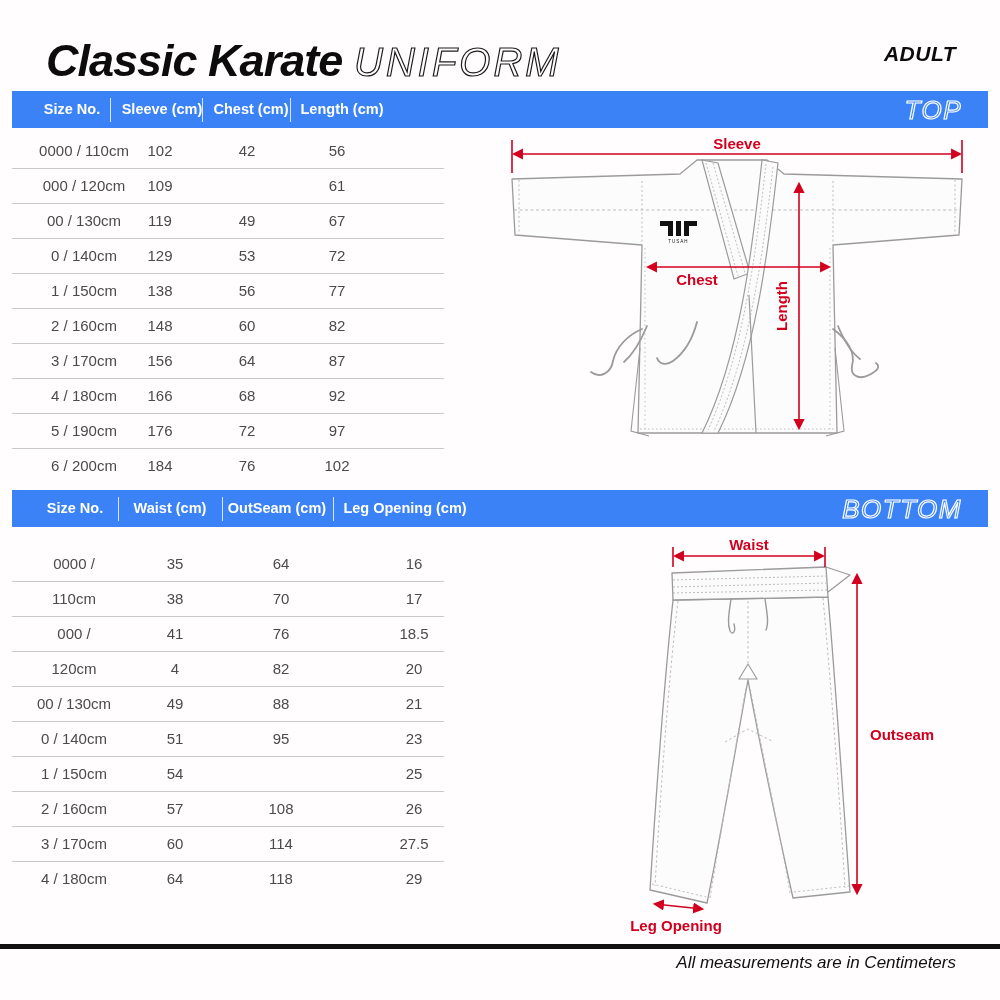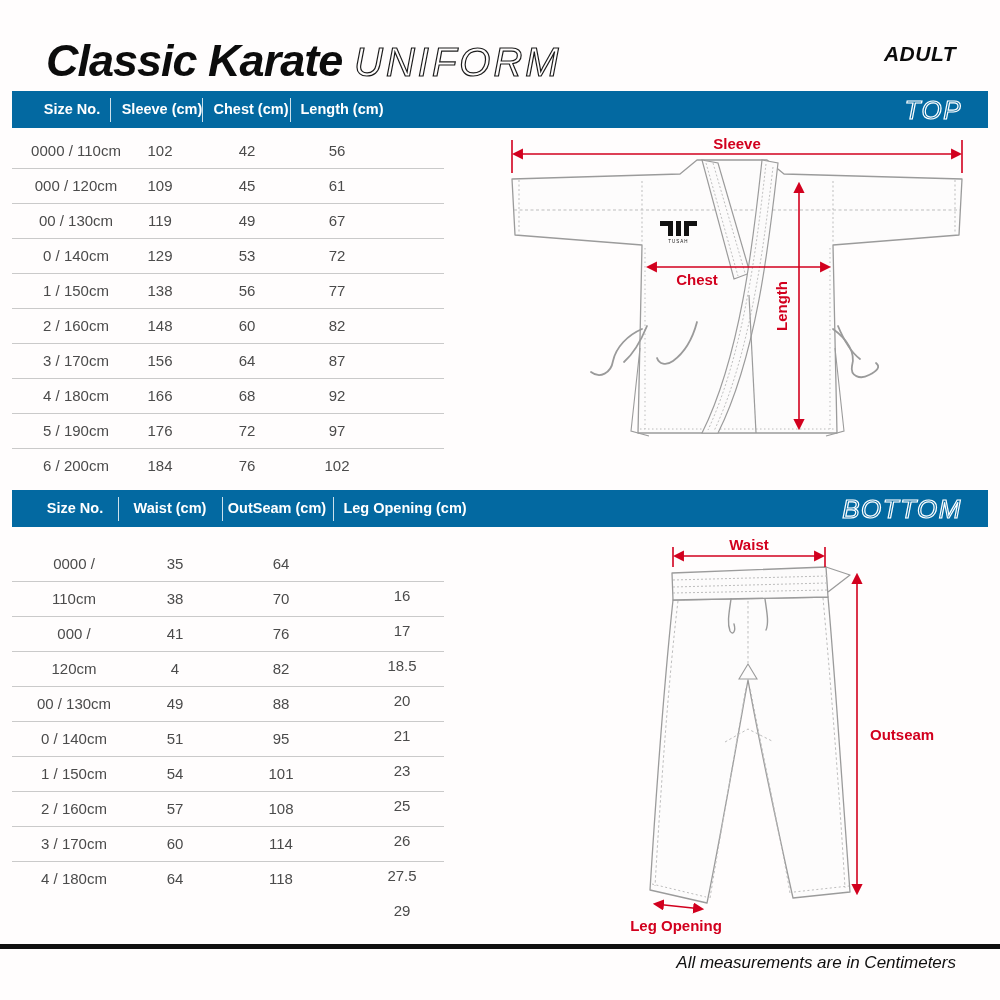--- a/index.html
+++ b/index.html
@@ -6,42 +6,42 @@
   body{width:1000px;height:1000px;position:relative;font-family:"Liberation Sans",sans-serif;}
   .page{position:absolute;inset:0;background:#fffdfd;overflow:hidden;}
 
   
   .title-row{position:absolute;left:46px;top:35px;display:flex;align-items:flex-end;gap:10px;}
   .brand{font-size:45px;font-weight:700;font-style:italic;letter-spacing:-1px;color:#0c0c0c;line-height:1;white-space:nowrap;}
   .uniform-svg{display:block;}
   .adult{position:absolute;right:44px;top:42px;font-size:21px;font-weight:700;font-style:italic;letter-spacing:.5px;color:#0c0c0c;}
 
   
-  .bar{position:absolute;left:12px;width:976px;height:37px;background:#0369a1;}
+  .bar{position:absolute;left:12px;width:976px;height:37px;background:#3b82f6;}
   .bar-top{top:91px;}
   .bar-bottom{top:490px;}
   .hlabel{position:absolute;top:0;transform:translateX(-50%);line-height:37px;color:#fff;font-size:14.5px;font-weight:700;white-space:nowrap;}
   .vsep{position:absolute;top:7px;width:1px;height:24px;background:rgba(255,255,255,.8);}
   .bar-tag{position:absolute;right:24px;top:3px;}
 
   
   .table{position:absolute;left:12px;width:432px;}
   .t1{top:134px;}
   .t2{top:547px;}
   .trow{position:relative;height:34px;border-bottom:1px solid #cacaca;}
   .trow:last-child{border-bottom:0;}
   .tcell{position:absolute;top:0;height:34px;line-height:34px;text-align:center;font-size:15px;color:#4b4b4b;white-space:nowrap;}
-  .t1 .c0{left:4px;width:120px;}
+  .t1 .c0{left:12px;width:120px;}
   .t1 .c1{left:120px;width:56px;}
   .t1 .c2{left:176px;width:118px;}
   .t1 .c3{left:294px;width:62px;}
   .t2 .c0{left:0;width:124px;}
   .t2 .c1{left:124px;width:78px;}
   .t2 .c2{left:202px;width:134px;}
-  .t2 .c3{left:340px;width:100px;margin-top:32px;}
+  .t2 .c3{left:352px;width:100px;}
 
   
   .diagram{position:absolute;}
   #jacket{left:500px;top:133px;}
   #pants{left:560px;top:535px;}
 
   
   .footer-bar{position:absolute;left:0;top:944px;width:1000px;height:5px;background:#101010;}
   .footer-note{position:absolute;right:44px;top:953px;font-size:17px;font-weight:400;font-style:italic;color:#101010;}
 </style>
@@ -74,21 +74,20 @@
   <div class="table t1">
       <div class="trow">
         <div class="tcell c0">0000 / 110cm</div>
         <div class="tcell c1">102</div>
         <div class="tcell c2">42</div>
         <div class="tcell c3">56</div>
       </div>
       <div class="trow">
         <div class="tcell c0">000 / 120cm</div>
         <div class="tcell c1">109</div>
-        <div class="tcell c2">45</div>
         <div class="tcell c3">61</div>
       </div>
       <div class="trow">
         <div class="tcell c0">00 / 130cm</div>
         <div class="tcell c1">119</div>
         <div class="tcell c2">49</div>
         <div class="tcell c3">67</div>
       </div>
       <div class="trow">
         <div class="tcell c0">0 / 140cm</div>
@@ -180,21 +179,20 @@
       </div>
       <div class="trow">
         <div class="tcell c0">0 / 140cm</div>
         <div class="tcell c1">51</div>
         <div class="tcell c2">95</div>
         <div class="tcell c3">23</div>
       </div>
       <div class="trow">
         <div class="tcell c0">1 / 150cm</div>
         <div class="tcell c1">54</div>
-        <div class="tcell c2">101</div>
         <div class="tcell c3">25</div>
       </div>
       <div class="trow">
         <div class="tcell c0">2 / 160cm</div>
         <div class="tcell c1">57</div>
         <div class="tcell c2">108</div>
         <div class="tcell c3">26</div>
       </div>
       <div class="trow">
         <div class="tcell c0">3 / 170cm</div>

